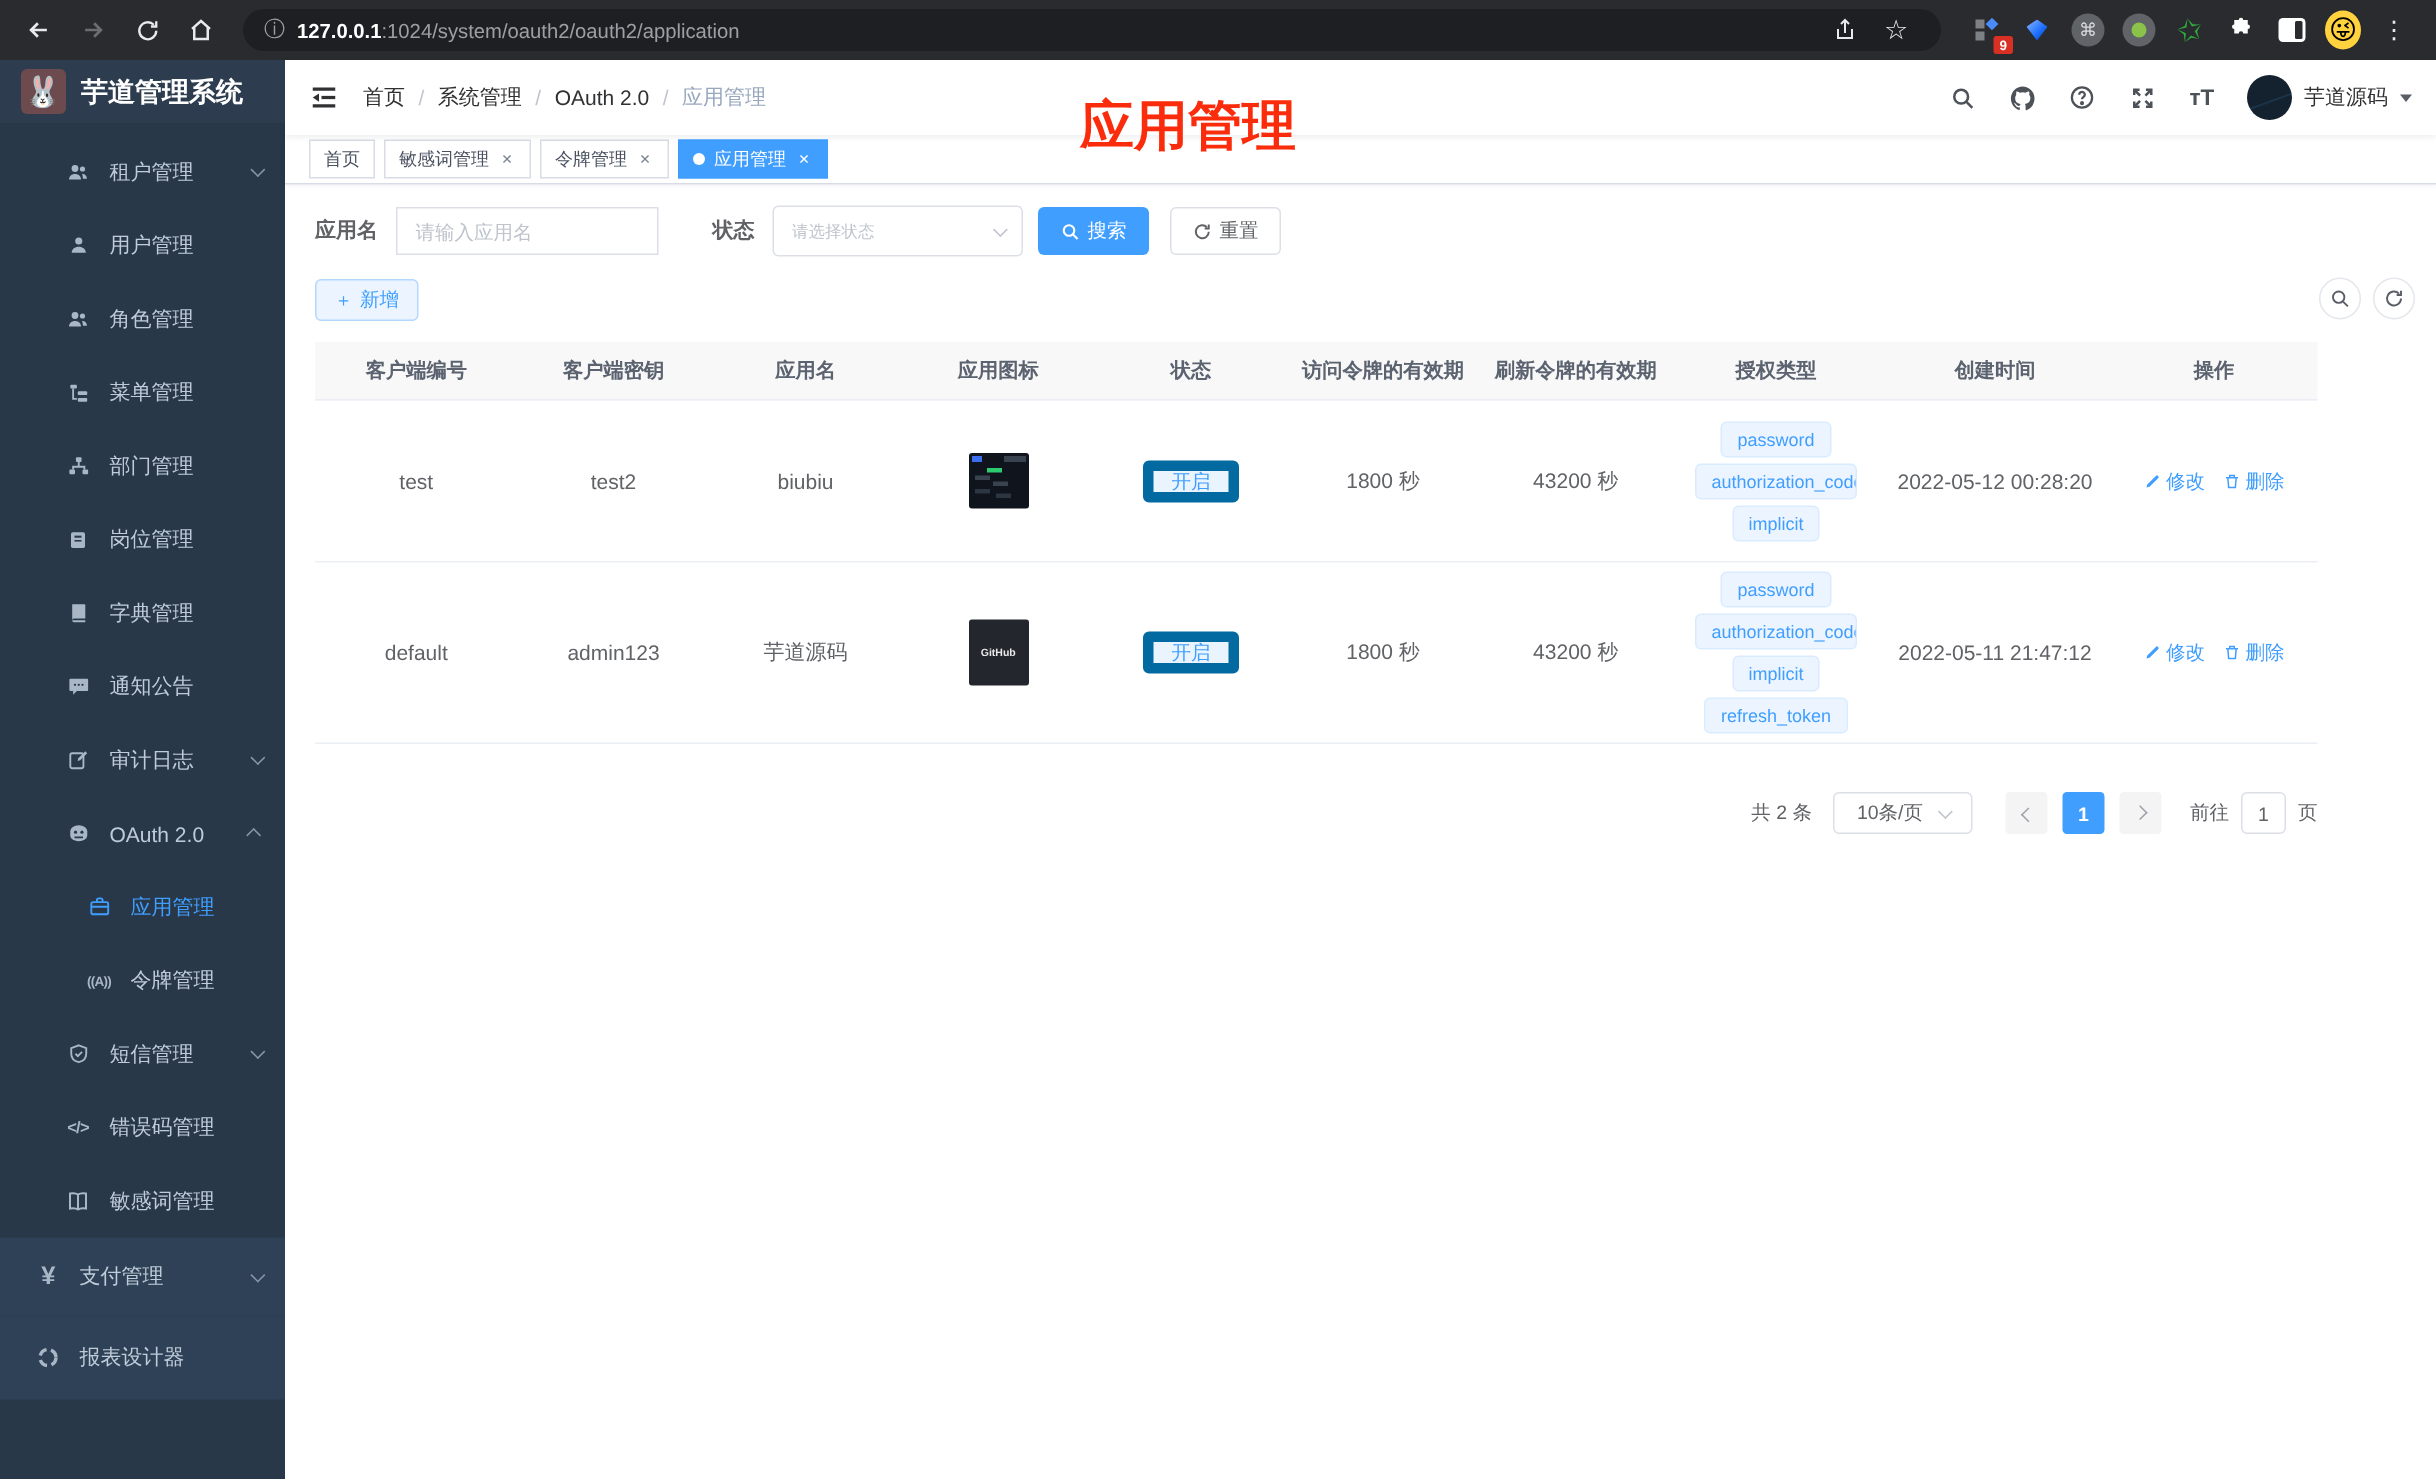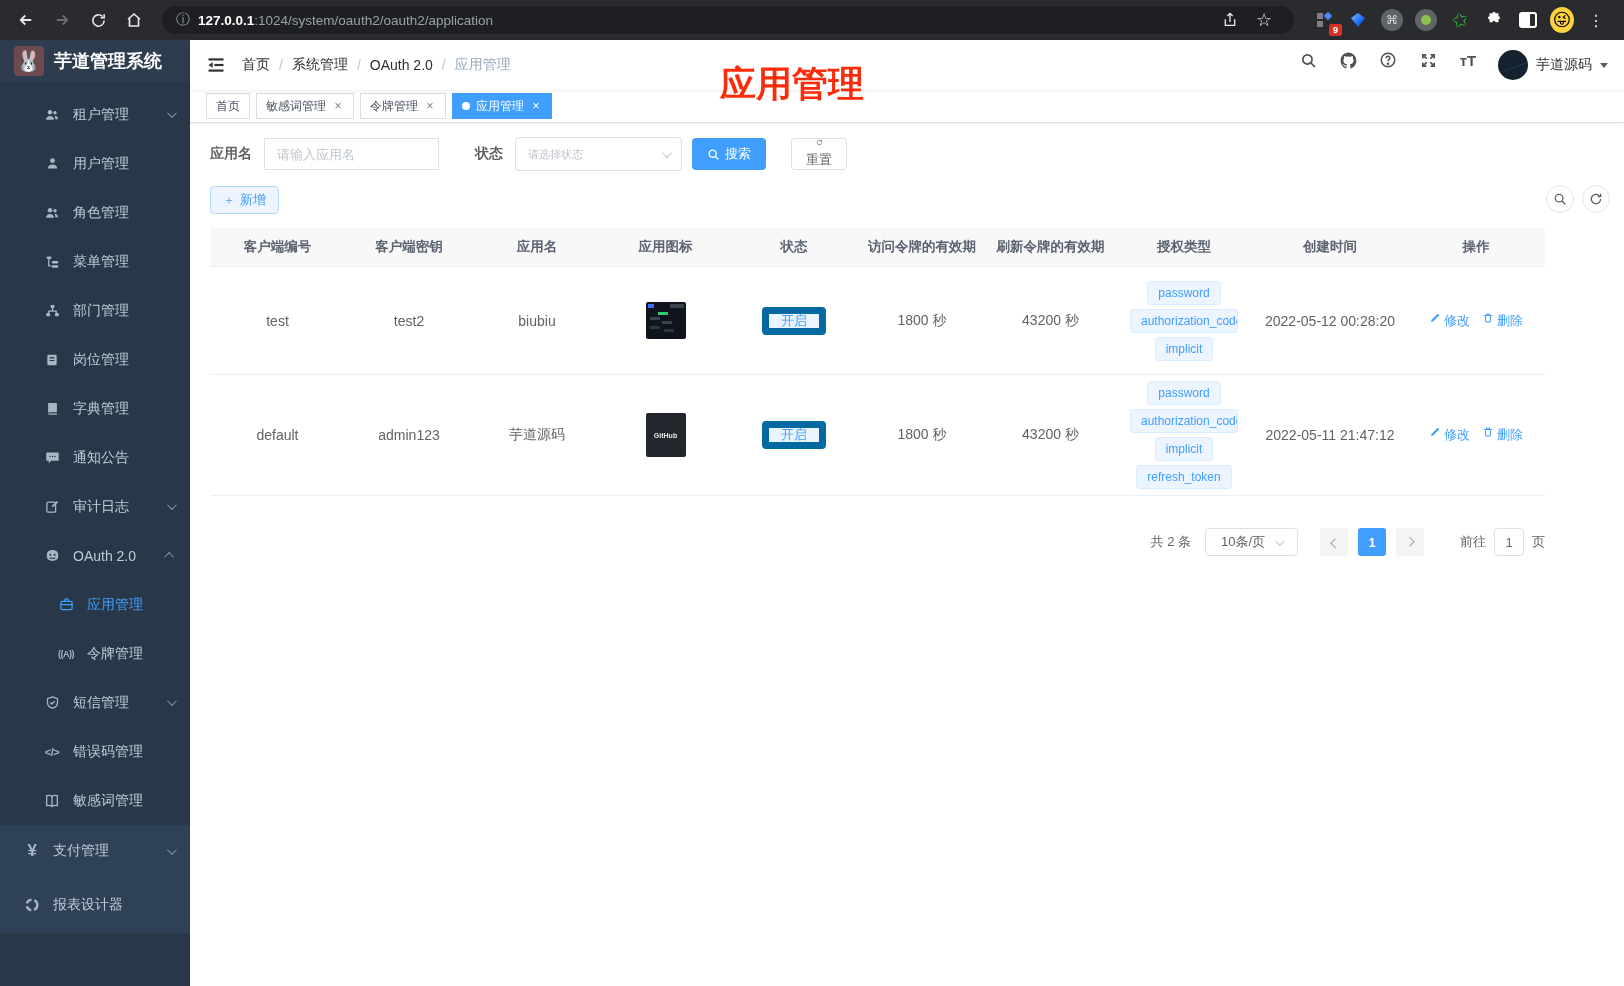--- a/index.html
+++ b/index.html
@@ -49,21 +49,21 @@
   .glyph-ico { font-size:12px; font-weight:700; letter-spacing:-0.5px; }
 
   .main { flex:1; display:flex; flex-direction:column; position:relative; background:#fff; min-width:0; }
 
   
   .navbar { height:50px; display:flex; align-items:center; padding:0 16px; box-shadow:0 1px 4px rgba(0,21,41,.08); background:#fff; position:relative; z-index:2; }
   .hamburger { width:20px; height:20px; margin-right:16px; cursor:pointer; }
   .crumb { display:flex; align-items:center; gap:9px; font-size:14px; color:#303133; }
   .crumb .sep { color:#c0c4cc; }
   .crumb .last { color:#97a8be; }
-  .nav-right { margin-left:auto; display:flex; align-items:flex-start; gap:20px; color:#5a5e66; }
+  .nav-right { margin-left:auto; display:flex; align-items:center; gap:20px; color:#5a5e66; }
   .nav-right .nicon { width:20px; height:20px; display:flex; align-items:center; justify-content:center; cursor:pointer; color:#4d5259; }
   .avatar { width:30px; height:30px; border-radius:50%; background:#101c28 linear-gradient(160deg,#14222f 55%,#1d3a52 56%,#14222f 60%); }
   .uname { font-size:14px; color:#303133; display:flex; align-items:center; gap:8px; cursor:pointer; }
   .caret { width:0; height:0; border-left:4px solid transparent; border-right:4px solid transparent; border-top:5px solid #5a5e66; }
 
   
   .tabbar { height:33px; background:#fff; border-bottom:1px solid #d8dce5; box-shadow:0 1px 3px rgba(0,0,0,.06); display:flex; align-items:center; padding:0 16px; gap:6px; position:relative; z-index:1; }
   .tab { height:26px; border:1px solid #d8dce5; background:#fff; color:#495060; font-size:12px; display:flex; align-items:center; padding:0 9px; gap:6px; cursor:pointer; white-space:nowrap; }
   .tab .x { font-size:12px; color:#7a8292; width:12px; text-align:center; border-radius:50%; }
   .tab.active { background:#409eff; border-color:#409eff; color:#fff; }
@@ -76,21 +76,21 @@
   .content { flex:1; padding:15px 20px 0; position:relative; }
   .filter-row { display:flex; align-items:center; height:32px; }
   .f-label { font-size:14px; font-weight:700; color:#606266; margin-right:12px; white-space:nowrap; }
   .f-input { width:175px; height:32px; border:1px solid #dcdfe6; border-radius:0; padding:0 12px; font-size:13px; color:#606266; outline:none; font-family:inherit; }
   .f-input::placeholder { color:#bfc4cc; }
   .f-select { width:167px; height:32px; border:1px solid #dcdfe6; border-radius:4px; padding:16px 12px; font-size:11px; color:#bfc4cc; display:flex; align-items:center; justify-content:space-between; margin-right:10px; cursor:pointer; }
   .sel-chev { width:7px; height:7px; border-right:1.2px solid #c0c4cc; border-bottom:1.2px solid #c0c4cc; transform:rotate(45deg) translateY(-2px); }
   .gap36 { width:36px; }
   .btn { height:32px; border-radius:4px; font-size:13px; display:inline-flex; align-items:center; justify-content:center; gap:5px; cursor:pointer; padding:0 14px; border:1px solid transparent; font-family:inherit; }
   .btn-primary { background:#409eff; color:#fff; }
-  .btn-plain { background:#fff; border-color:#dcdfe6; color:#606266; margin-left:25px;flex-direction:column; }
+  .btn-plain { background:#fff; border-color:#dcdfe6; color:#606266; margin-left:14px; }
   .btn-add { height:28px; background:#ecf5ff; border:1px solid #b3d8ff; color:#409eff; font-size:13px; margin-top:16px; padding:0 12px; }
   .tool-circles { position:absolute; right:14px; top:62px; display:flex; gap:8px; }
   .circle-btn { width:28px; height:28px; border:1px solid #e3e6eb; border-radius:50%; background:#fff; display:flex; align-items:center; justify-content:center; color:#5a5e66; cursor:pointer; }
 
   
   .tbl { width:1335px; margin-top:14px; font-size:14px; color:#606266; }
   .tr { display:grid; grid-template-columns:135px 128px 128px 129px 128px 128px 129px 138px 154px 138px; align-items:center; border-bottom:1px solid #ebeef5; }
   .tr > div { text-align:center; padding:6px 4px; }
   .thead { background:#f8f8f9; }
   .thead > div { font-weight:700; color:#5c6370; font-size:13.5px; padding:10px 4px; }
@@ -98,32 +98,32 @@
   .trow2 { min-height:118px; }
   .app-thumb1 { width:40px; height:37px; margin:0 auto; background:#10141d; border-radius:2px; position:relative; overflow:hidden; }
   .app-thumb1::before { content:""; position:absolute; left:2px; top:2px; right:2px; height:4px; background:linear-gradient(90deg,#3a6df0 18%,#10141d 18%,#10141d 60%,#39434f 60%); }
   .app-thumb1::after { content:""; position:absolute; left:12px; top:10px; width:10px; height:3px; background:#2ecc71; box-shadow:-8px 5px 0 #39434f, 4px 9px 0 #39434f, -8px 14px 0 #2c3642, 6px 17px 0 #2c3642; }
   .app-thumb2 { width:40px; height:44px; margin:0 auto; background:#23272d; border-radius:2px; display:flex; align-items:center; justify-content:center; color:#e8e8e8; font-size:7px; font-weight:700; }
   .status-tag { display:inline-flex; align-items:center; justify-content:center; height:28px; padding:0 12px; background:#e9f4ff; border:7px solid #0369a1; border-radius:4px; color:#409eff; font-size:13px; cursor:pointer; }
   .grants { display:flex; flex-direction:column; align-items:center; gap:4px; padding:8px 0; }
   .gtag { background:#ecf5ff; border:1px solid #d9ecff; color:#409eff; font-size:12px; height:24px; line-height:22px; padding:0 10px; border-radius:4px; white-space:nowrap; }
   .gtag.clip { max-width:108px; overflow:hidden; padding-right:0; }
   .ops { display:flex; align-items:center; justify-content:center; gap:12px; }
-  .op-link { color:#409eff; font-size:13px; display:inline-flex; align-items:flex-start; gap:3px; cursor:pointer; white-space:nowrap;font-family:Liberation Serif, serif; }
+  .op-link { color:#409eff; font-size:13px; display:inline-flex; align-items:center; gap:3px; cursor:pointer; white-space:nowrap;font-family:Liberation Serif, serif; }
 
   
   .pager { display:flex; align-items:center; justify-content:flex-end; margin-top:32px; width:1335px; gap:12px; font-size:13px; color:#606266; }
   .pg-total { margin-right:2px; }
   .pg-select { width:93px; height:28px; border:1px solid #dcdfe6; border-radius:4px; display:flex; align-items:center; justify-content:center; gap:10px; color:#606266; cursor:pointer; }
   .pg-btn { width:28px; height:28px; border-radius:3px; background:#f4f4f5; display:flex; align-items:center; justify-content:center; color:#a8abb2; cursor:pointer; }
   .pg-cur { width:28px; height:28px; border-radius:3px; background:#409eff; color:#fff; display:flex; align-items:center; justify-content:center; font-weight:700; cursor:pointer; }
   .pg-arrow { width:7px; height:7px; border-right:1.5px solid #9da0a8; border-bottom:1.5px solid #9da0a8; }
   .pg-arrow.left { transform:rotate(135deg) translateY(-1px); }
   .pg-arrow.right { transform:rotate(-45deg) translateY(-1px); }
-  .pg-goto { display:flex; align-items:center; gap:8px; margin-left:24px; }
+  .pg-goto { display:flex; align-items:center; gap:8px; margin-left:7px; }
   .pg-input { width:30px; height:28px; border:1px solid #dcdfe6; border-radius:4px; text-align:center; font-size:13px; color:#606266; outline:none; font-family:inherit; }
 </style>
 </head>
 <body>
 
 <div class="browser-bar">
   <div class="bicon">
     <svg width="18" height="18" viewBox="0 0 24 24" fill="none" stroke="#e8eaed" stroke-width="2.4">
         <path d="M19 12H5M11 6l-6 6 6 6"></path>
       </svg>

